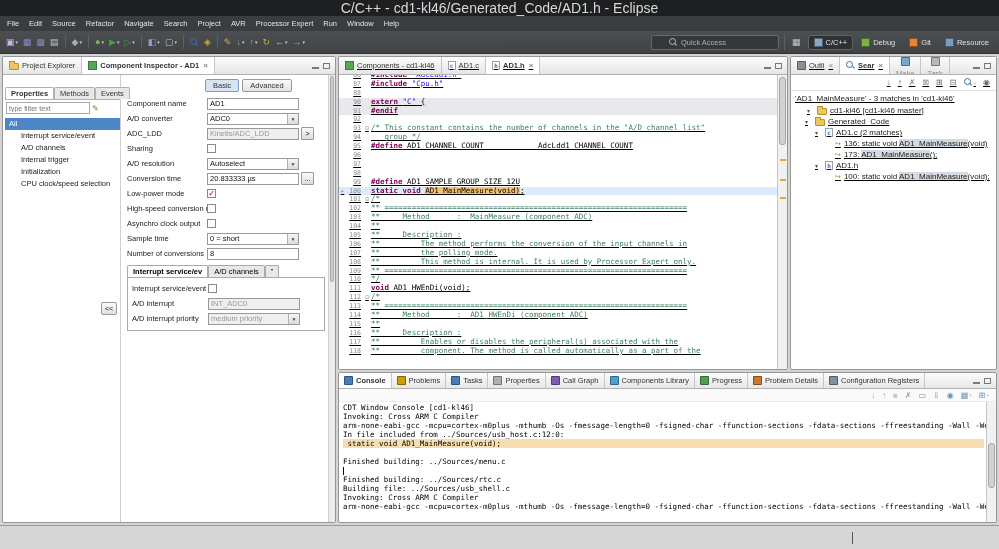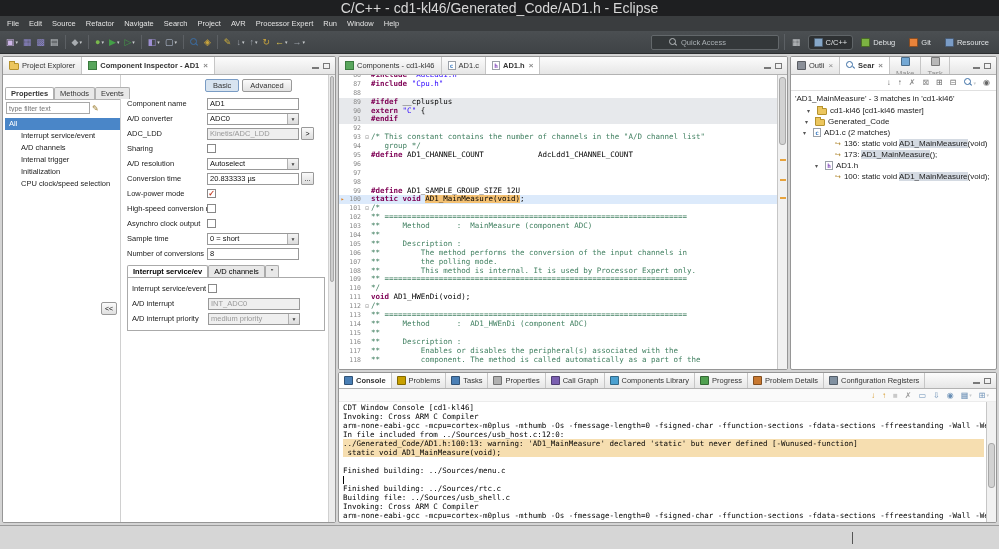--- a/index.html
+++ b/index.html
@@ -88,21 +88,21 @@
   .lower-tabs{ display:flex; margin-top:4px; }
   .lower-tab{ font-size:7.5px; padding:1px 5px; border:1px solid #aaa; border-bottom:none; background:#e8e8e8; border-radius:2px 2px 0 0; white-space:nowrap; }
   .lower-tab.active{ background:#fff; font-weight:bold; }
   .lower-group{ border:1px solid #aaa; padding:3px 2px 4px 4px; }
   .lower-group .f-label{ width:76px; }
   .panel-scroll{ position:absolute; right:0; top:0; bottom:0; width:7px; background:#ececec; border-left:1px solid #d0d0d0; }
   .panel-thumb{ position:absolute; top:1px; left:1px; right:1px; height:46%; background:#cdcdcd; border:1px solid #a8a8a8; border-radius:3px; }
 
   
   .right-col{ flex:1; display:flex; flex-direction:column; gap:2px; min-width:0; }
-  .top-row{ height:314px; flex:none; display:flex; gap:2px; }
+  .top-row{ height:314px; flex:none; display:flex; gap:2px;text-decoration:underline; }
   .editor-panel{ width:450px; flex:none; }
   .editor-content{ flex:1; position:relative; overflow:hidden; background:#fff; }
   .ecode{ margin-top:-4px; }
   .eline{ display:flex; height:8.9px; line-height:8.9px; font-family:"DejaVu Sans Mono",monospace; font-size:7.5px; white-space:pre; }
   .eline.current{ background:#dceafb; }
   .eline.band{ background:#e7e9ec; }
   .ann{ width:7px; flex:none; text-align:center; }
   .occ-marker{ color:#e08020; font-size:6px; }
   .lnum{ width:17px; flex:none; text-align:right; color:#8a8a8a; font-size:6.5px; padding-right:2px; }
   .fold{ width:8px; flex:none; color:#999; font-size:6px; text-align:center; }
@@ -451,21 +451,20 @@
             <div class="win-btns">
               <span class="mm-min"></span>
               <span class="mm-max"></span>
             </div>
           </div>
           <div class="editor-content">
             <div class="ecode">
                 <div class="eline"><span class="ann"></span><span class="lnum">86</span><span class="fold"></span><span class="code"><span class="tok-pp">#include</span><span class="tok-pl"> </span><span class="tok-str">"AdcLdd1.h"</span></span></div>
                 <div class="eline"><span class="ann"></span><span class="lnum">87</span><span class="fold"></span><span class="code"><span class="tok-pp">#include</span><span class="tok-pl"> </span><span class="tok-str">"Cpu.h"</span></span></div>
                 <div class="eline"><span class="ann"></span><span class="lnum">88</span><span class="fold"></span><span class="code"></span></div>
-                <div class="eline band"><span class="ann"></span><span class="lnum">89</span><span class="fold"></span><span class="code"><span class="tok-pp">#ifdef</span><span class="tok-pl"> __cplusplus</span></span></div>
                 <div class="eline band"><span class="ann"></span><span class="lnum">90</span><span class="fold"></span><span class="code"><span class="tok-kw">extern</span><span class="tok-pl"> </span><span class="tok-str">"C"</span><span class="tok-pl"> {</span></span></div>
                 <div class="eline band"><span class="ann"></span><span class="lnum">91</span><span class="fold"></span><span class="code"><span class="tok-pp">#endif</span></span></div>
                 <div class="eline"><span class="ann"></span><span class="lnum">92</span><span class="fold"></span><span class="code"></span></div>
                 <div class="eline"><span class="ann"></span><span class="lnum">93</span><span class="fold">⊟</span><span class="code"><span class="tok-cm">/* This constant contains the number of channels in the "A/D channel list"</span></span></div>
                 <div class="eline"><span class="ann"></span><span class="lnum">94</span><span class="fold"></span><span class="code"><span class="tok-cm">   group */</span></span></div>
                 <div class="eline"><span class="ann"></span><span class="lnum">95</span><span class="fold"></span><span class="code"><span class="tok-pp">#define</span><span class="tok-pl"> AD1_CHANNEL_COUNT            AdcLdd1_CHANNEL_COUNT</span></span></div>
                 <div class="eline"><span class="ann"></span><span class="lnum">96</span><span class="fold"></span><span class="code"></span></div>
                 <div class="eline"><span class="ann"></span><span class="lnum">97</span><span class="fold"></span><span class="code"></span></div>
                 <div class="eline"><span class="ann"></span><span class="lnum">98</span><span class="fold"></span><span class="code"></span></div>
                 <div class="eline"><span class="ann"></span><span class="lnum">99</span><span class="fold"></span><span class="code"><span class="tok-pp">#define</span><span class="tok-pl"> AD1_SAMPLE_GROUP_SIZE 12U</span></span></div>
@@ -557,21 +556,21 @@
               <div class="srow" style="padding-left: 16px;">
                 <span class="expander">▾</span>
                 <span class="fi-folder"></span>
                 <span class="srow-text">cd1-kl46 [cd1-kl46 master]</span>
               </div>
               <div class="srow" style="padding-left: 14px;">
                 <span class="expander">▾</span>
                 <span class="fi-folder"></span>
                 <span class="srow-text">Generated_Code</span>
               </div>
-              <div class="srow" style="padding-left: 12px;">
+              <div class="srow" style="padding-left: 24px;">
                 <span class="expander">▾</span>
                 <span class="fi-box fi-c">c</span>
                 <span class="srow-text">AD1.c (2 matches)</span>
               </div>
               <div class="srow" style="padding-left: 34px;">
                 <span class="expander-sp"></span>
                 <span class="match-ic">↪</span>
                 <span class="srow-text"><span>136: static void </span><span class="match-hl">AD1_MainMeasure</span><span>(void)</span></span>
               </div>
               <div class="srow" style="padding-left: 34px;">
@@ -668,21 +667,20 @@
               <span style="color: rgb(106, 143, 181);">⊞</span>
               <span class="dd">▾</span>
             </span>
           </div>
         <div class="console-content">
           <div class="cline">CDT Window Console [cd1-kl46]</div>
           <div>
               <div class="cline"><span>Invoking: Cross ARM C Compiler</span></div>
               <div class="cline"><span>arm-none-eabi-gcc -mcpu=cortex-m0plus -mthumb -Os -fmessage-length=0 -fsigned-char -ffunction-sections -fdata-sections -ffreestanding -Wall -Wextra  -g -I</span></div>
               <div class="cline"><span>In file included from ../Sources/usb_host.c:12:0:</span></div>
-              <div class="cline hl"><span>../Generated_Code/AD1.h:100:13: warning: 'AD1_MainMeasure' declared 'static' but never defined [-Wunused-function]</span></div>
               <div class="cline hl"><span> static void AD1_MainMeasure(void);</span></div>
               <div class="cline"><span></span></div>
               <div class="cline"><span>Finished building: ../Sources/menu.c</span></div>
               <div class="cline"><span class="caret"></span><span></span></div>
               <div class="cline"><span>Finished building: ../Sources/rtc.c</span></div>
               <div class="cline"><span>Building file: ../Sources/usb_shell.c</span></div>
               <div class="cline"><span>Invoking: Cross ARM C Compiler</span></div>
               <div class="cline"><span>arm-none-eabi-gcc -mcpu=cortex-m0plus -mthumb -Os -fmessage-length=0 -fsigned-char -ffunction-sections -fdata-sections -ffreestanding -Wall -Wextra</span></div>
             </div>
           <div class="cscroll">

